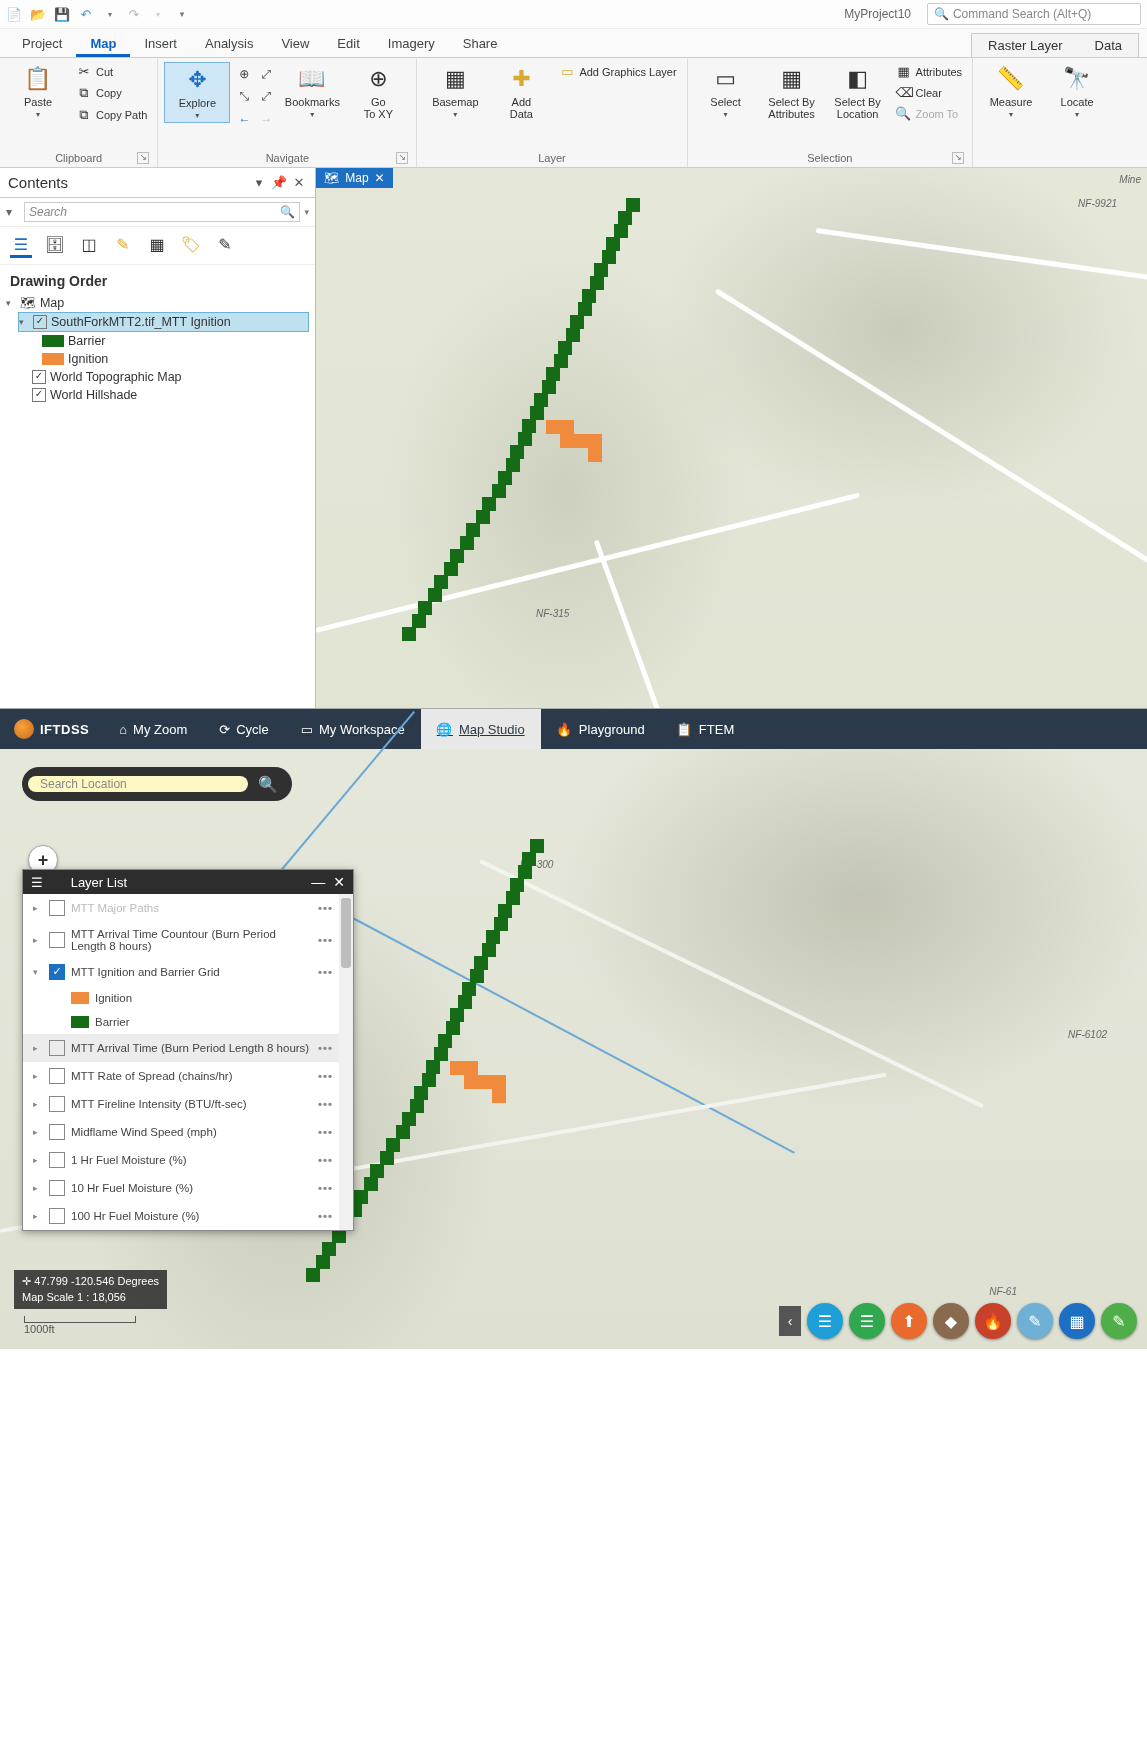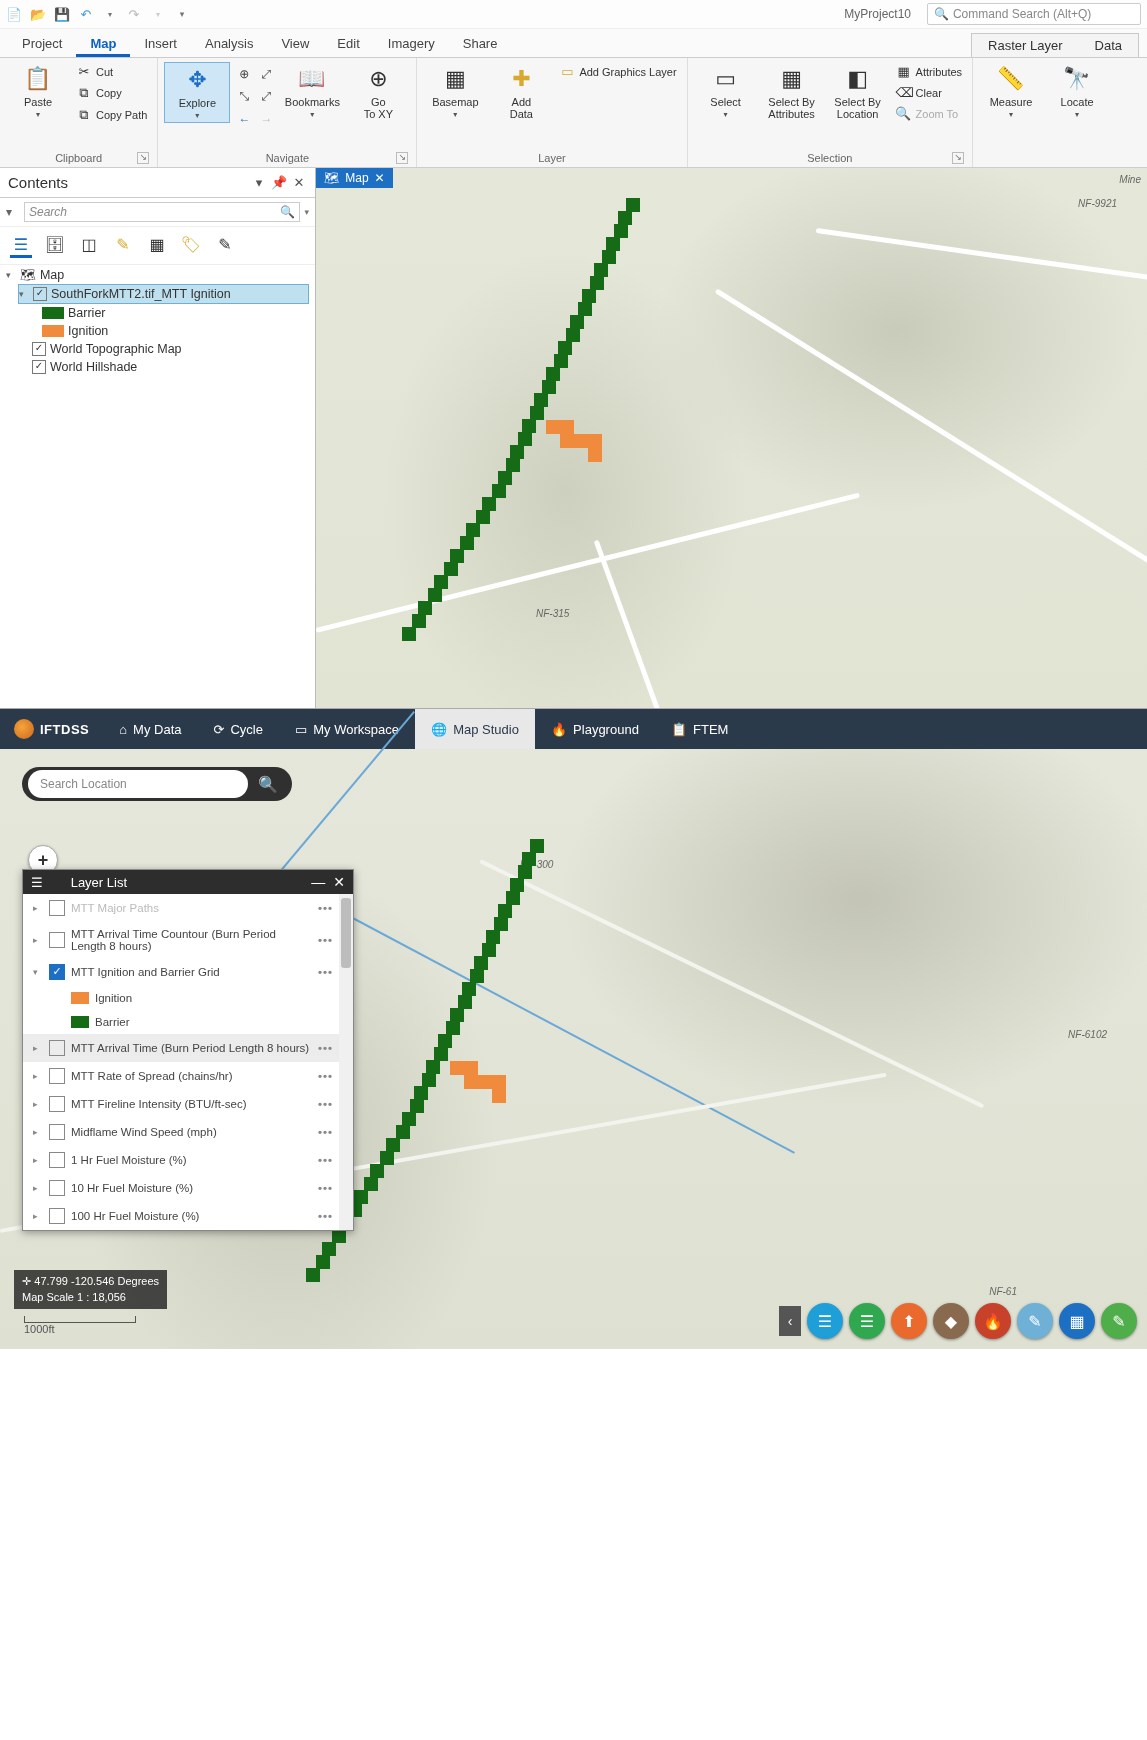--- a/index.html
+++ b/index.html
@@ -57,34 +57,34 @@
     radial-gradient(ellipse 400px 300px at 70% 30%, rgba(120,120,100,.25), transparent 60%),
     radial-gradient(ellipse 300px 400px at 30% 60%, rgba(120,120,100,.2), transparent 60%),
     linear-gradient(#e5e8d9,#e1e4d3);}
   .road{position:absolute;border:none;height:5px;background:#fff;border-radius:3px;}
   .lbl{position:absolute;font-size:10px;color:#666;font-style:italic;}
   
   .pix{position:absolute;width:14px;height:14px;}
   .green{background:#156b16;}
   .orange{background:#f08a3c;}
   
-  .iftdss{height:640px;position:relative;background:#e3e5d8;overflow:hidden;}
+  .iftdss{height:640px;position:relative;background:#e3e5d8;overflow:hidden;text-decoration:underline;}
   .iftdss-nav{height:40px;background:#2b3a4a;display:flex;align-items:center;color:#fff;font-size:13px;}
   .brand{display:flex;align-items:center;gap:6px;padding:0 14px;font-weight:700;letter-spacing:.5px;}
   .brand .flame{width:20px;height:20px;border-radius:50%;background:radial-gradient(circle at 40% 40%,#f7a33c,#c9681b);}
   .nav-item{display:flex;align-items:center;gap:6px;padding:0 16px;height:100%;cursor:pointer;}
   .nav-item.active{background:#e8e8e8;color:#2b3a4a;}
   .iftdss-map{position:absolute;inset:40px 0 0 0;}
   .iftdss-terrain{position:absolute;inset:0;background:
      radial-gradient(ellipse 500px 350px at 75% 25%, rgba(110,110,90,.28), transparent 60%),
      radial-gradient(ellipse 350px 450px at 25% 65%, rgba(110,110,90,.22), transparent 60%),
      linear-gradient(#e5e7da,#dee1d2);}
   .river{position:absolute;border:none;height:2px;background:#6aa8d8;}
   .search-pill{position:absolute;top:18px;left:22px;width:270px;height:34px;background:#303030;border-radius:20px;display:flex;align-items:center;}
-  .search-pill .inner{background:#ffffff;border-radius:16px;height:28px;flex:1;margin:0 44px 0 6px;display:flex;align-items:center;padding:0 12px;color:#888;font-size:12px;}
+  .search-pill .inner{background:#fef9c3;border-radius:16px;height:16px;flex:1;margin:0 44px 0 6px;display:flex;align-items:center;padding:0 12px;color:#888;font-size:12px;}
   .search-pill .mag{position:absolute;right:14px;color:#1d6fc4;font-size:16px;}
   .plus-btn{position:absolute;top:96px;left:28px;width:28px;height:28px;border-radius:50%;background:#fff;border:1px solid #aaa;display:flex;align-items:center;justify-content:center;font-size:18px;font-weight:700;color:#333;box-shadow:0 1px 3px rgba(0,0,0,.3);}
   .layer-panel{position:absolute;top:120px;left:22px;width:330px;background:#fff;border:1px solid #888;box-shadow:0 2px 8px rgba(0,0,0,.35);}
   .lp-hdr{background:#2d2d2d;color:#fff;display:flex;align-items:center;padding:4px 8px;font-size:13px;gap:8px;}
   .lp-hdr .t{flex:1;padding-left:20px;}
   .lp-hdr .btn{cursor:pointer;font-size:14px;}
   .lp-body{max-height:400px;overflow:hidden;position:relative;}
   .lp-body .scroll{position:absolute;right:0;top:0;width:14px;height:100%;background:#f0f0f0;}
   .lp-body .scroll .thumb{position:absolute;left:2px;right:2px;top:4px;height:70px;background:#bdbdbd;border-radius:3px;}
   .lrow{display:flex;align-items:center;gap:6px;padding:6px 20px 6px 10px;font-size:11.5px;color:#444;}
@@ -287,20 +287,21 @@
       </div>
       <div class="tb-row">
         <span class="tico sel" style="color:#1d6fc4">☰</span>
         <span class="tico">🗄</span>
         <span class="tico">◫</span>
         <span class="tico" style="color:#d8a92e">✎</span>
         <span class="tico">▦</span>
         <span class="tico" style="color:#d8a92e">🏷</span>
         <span class="tico">✎</span>
       </div>
+      <div class="do-title">Drawing Order</div>
       <div class="tree">
         <div class="tree-row">
           <span class="exp">▾</span>
           <span>🗺</span>
           <span>Map</span>
         </div>
         <div class="tree-row selected" style="margin-left:12px">
           <span class="exp">▾</span>
           <span class="chk">✓</span>
           <span>SouthForkMTT2.tif_MTT Ignition</span>
@@ -390,21 +391,21 @@
 
 <div class="iftdss">
   <div class="iftdss-nav">
     <div class="brand">
       <span class="flame"></span>
       <span>IFTDSS</span>
     </div>
     <div id="iftdss-nav-items" style="display:flex;height:100%">
         <div class="nav-item">
           <span>⌂</span>
-          <span>My Data</span>
+          <span>My Zoom</span>
         </div>
         <div class="nav-item">
           <span>⟳</span>
           <span>Cycle</span>
         </div>
         <div class="nav-item">
           <span>▭</span>
           <span>My Workspace</span>
         </div>
         <div class="nav-item active">

